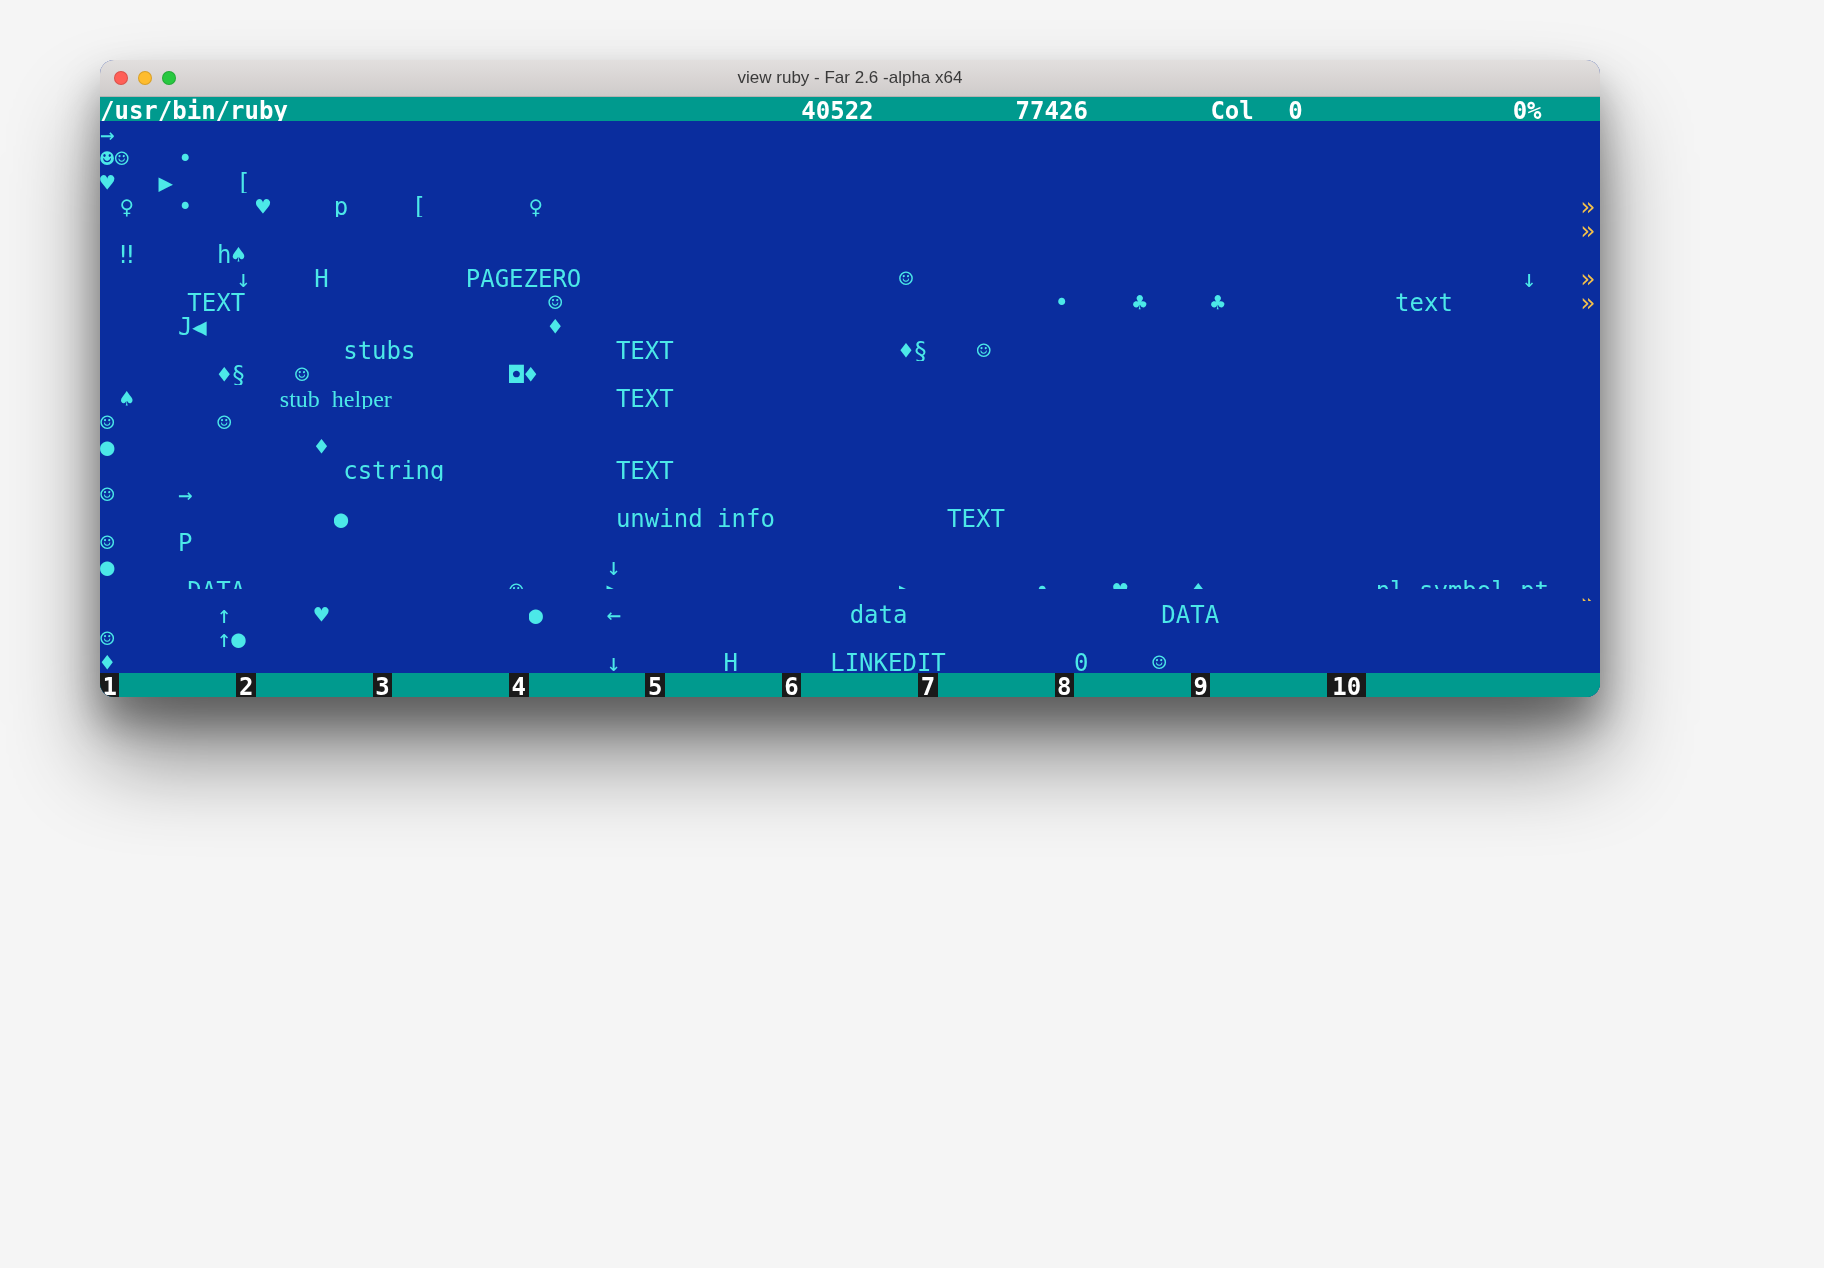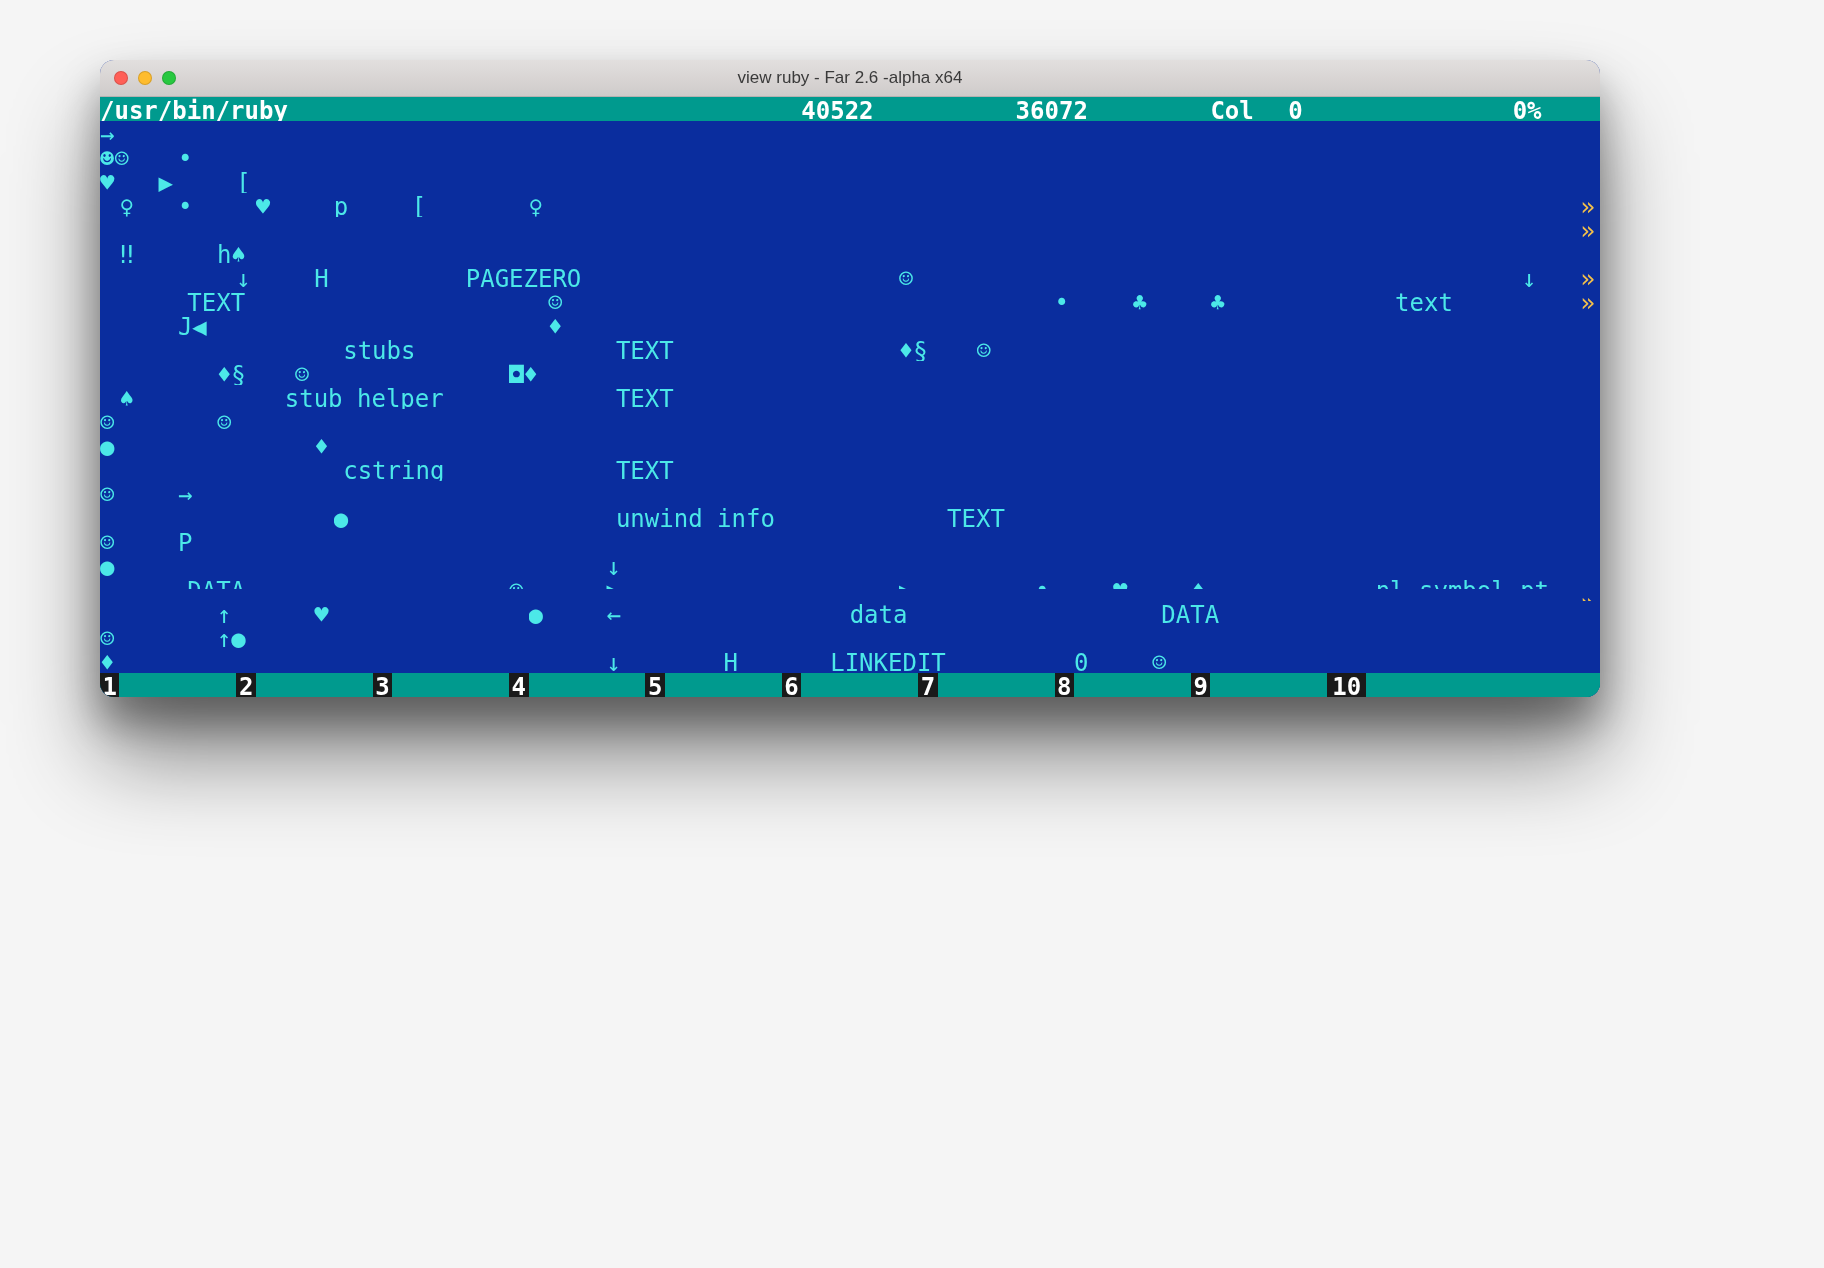--- a/index.html
+++ b/index.html
@@ -116,39 +116,39 @@
         <div class="dot tl-green"></div>
       </div>
       <span>view ruby - Far 2.6 -alpha x64</span>
     </div>
 
     <div class="term">
 
       <div class="row header-row">
         <span style="grid-column:1 / span 30">/usr/bin/ruby</span>
         <span style="grid-column:37 / span 6; text-align:left">40522</span>
-        <span style="grid-column:48 / span 6; text-align:left">36072</span>
+        <span style="grid-column:48 / span 6; text-align:left">77426</span>
         <span style="grid-column:58 / span 3">Col</span>
         <span style="grid-column:62 / span 2">0</span>
         <span style="grid-column:72 / span 3; text-align:right">0%</span>
       </div>
 
       <div id="content-rows">
           <div class="row"><span style="grid-column: 1 / 2;">→</span></div>
           <div class="row"><span style="grid-column: 1 / 3;">☻☺</span><span style="grid-column: 5 / 6;">•</span></div>
           <div class="row"><span style="grid-column: 1 / 2;">♥</span><span style="grid-column: 4 / 5;">▶</span><span style="grid-column: 8 / 9;">[</span></div>
           <div class="row"><span style="grid-column: 2 / 3;">♀</span><span style="grid-column: 5 / 6;">•</span><span style="grid-column: 9 / 10;">♥</span><span style="grid-column: 13 / 14;">p</span><span style="grid-column: 17 / 18;">[</span><span style="grid-column: 23 / 24;">♀</span><span class="yellow" style="grid-column: 77 / 78;">»</span></div>
           <div class="row"><span class="yellow" style="grid-column: 77 / 78;">»</span></div>
           <div class="row"><span style="grid-column: 2 / 3;">‼</span><span style="grid-column: 7 / 9;">h♠</span></div>
           <div class="row"><span style="grid-column: 8 / 9;">↓</span><span style="grid-column: 12 / 13;">H</span><span style="grid-column: 17 / 27; text-align: center;">__PAGEZERO</span><span style="grid-column: 42 / 43;">☺</span><span style="grid-column: 74 / 75;">↓</span><span class="yellow" style="grid-column: 77 / 78;">»</span></div>
           <div class="row"><span style="grid-column: 4 / 10;">__TEXT</span><span style="grid-column: 24 / 25;">☺</span><span style="grid-column: 50 / 51;">•</span><span style="grid-column: 54 / 55;">♣</span><span style="grid-column: 58 / 59;">♣</span><span style="grid-column: 66 / 72;">__text</span><span class="yellow" style="grid-column: 77 / 78;">»</span></div>
           <div class="row"><span style="grid-column: 5 / 7;">J◀</span><span style="grid-column: 24 / 25;">♦</span></div>
           <div class="row"><span style="grid-column: 12 / 19;">__stubs</span><span style="grid-column: 26 / 32;">__TEXT</span><span style="grid-column: 42 / 44;">♦§</span><span style="grid-column: 46 / 47;">☺</span></div>
           <div class="row"><span style="grid-column: 7 / 9;">♦§</span><span style="grid-column: 11 / 12;">☺</span><span style="grid-column: 22 / 24;">◘♦</span></div>
-          <div class="row"><span style="grid-column: 2 / 3;">♠</span><span style="grid-column: 9 / 22;">__stub_helper</span><span style="grid-column: 26 / 32;">__TEXT</span></div>
+          <div class="row"><span style="grid-column: 2 / 3;">♠</span><span style="grid-column: 9 / 22; font-family: Liberation Serif, serif;">__stub_helper</span><span style="grid-column: 26 / 32;">__TEXT</span></div>
           <div class="row"><span style="grid-column: 1 / 2;">☺</span><span style="grid-column: 7 / 8;">☺</span></div>
           <div class="row"><span style="grid-column: 1 / 2;">●</span><span style="grid-column: 12 / 13;">♦</span></div>
           <div class="row"><span style="grid-column: 12 / 21;">__cstring</span><span style="grid-column: 26 / 32;">__TEXT</span></div>
           <div class="row"><span style="grid-column: 1 / 2;">☺</span><span style="grid-column: 5 / 6;">→</span></div>
           <div class="row"><span style="grid-column: 13 / 14;">●</span><span style="grid-column: 26 / 39;">__unwind_info</span><span style="grid-column: 43 / 49;">__TEXT</span></div>
           <div class="row"><span style="grid-column: 1 / 2;">☺</span><span style="grid-column: 5 / 6;">P</span></div>
           <div class="row"><span style="grid-column: 1 / 2;">●</span><span style="grid-column: 27 / 28;">↓</span></div>
           <div class="row"><span style="grid-column: 4 / 10;">__DATA</span><span style="grid-column: 22 / 23;">☺</span><span style="grid-column: 27 / 28;">▶</span><span style="grid-column: 42 / 43;">▶</span><span style="grid-column: 49 / 50;">•</span><span style="grid-column: 53 / 54;">♥</span><span style="grid-column: 57 / 58;">♦</span><span style="grid-column: 65 / 78;">__nl_symbol_pt</span><span class="yellow" style="grid-column: 77 / 78;">»</span></div>
           <div class="row"><span style="grid-column: 7 / 8;">↑</span><span style="grid-column: 12 / 13;">♥</span><span style="grid-column: 23 / 24;">●</span><span style="grid-column: 27 / 28;">←</span><span style="grid-column: 38 / 44;">__data</span><span style="grid-column: 54 / 60;">__DATA</span></div>
           <div class="row"><span style="grid-column: 1 / 2;">☺</span><span style="grid-column: 7 / 9;">↑●</span></div>

